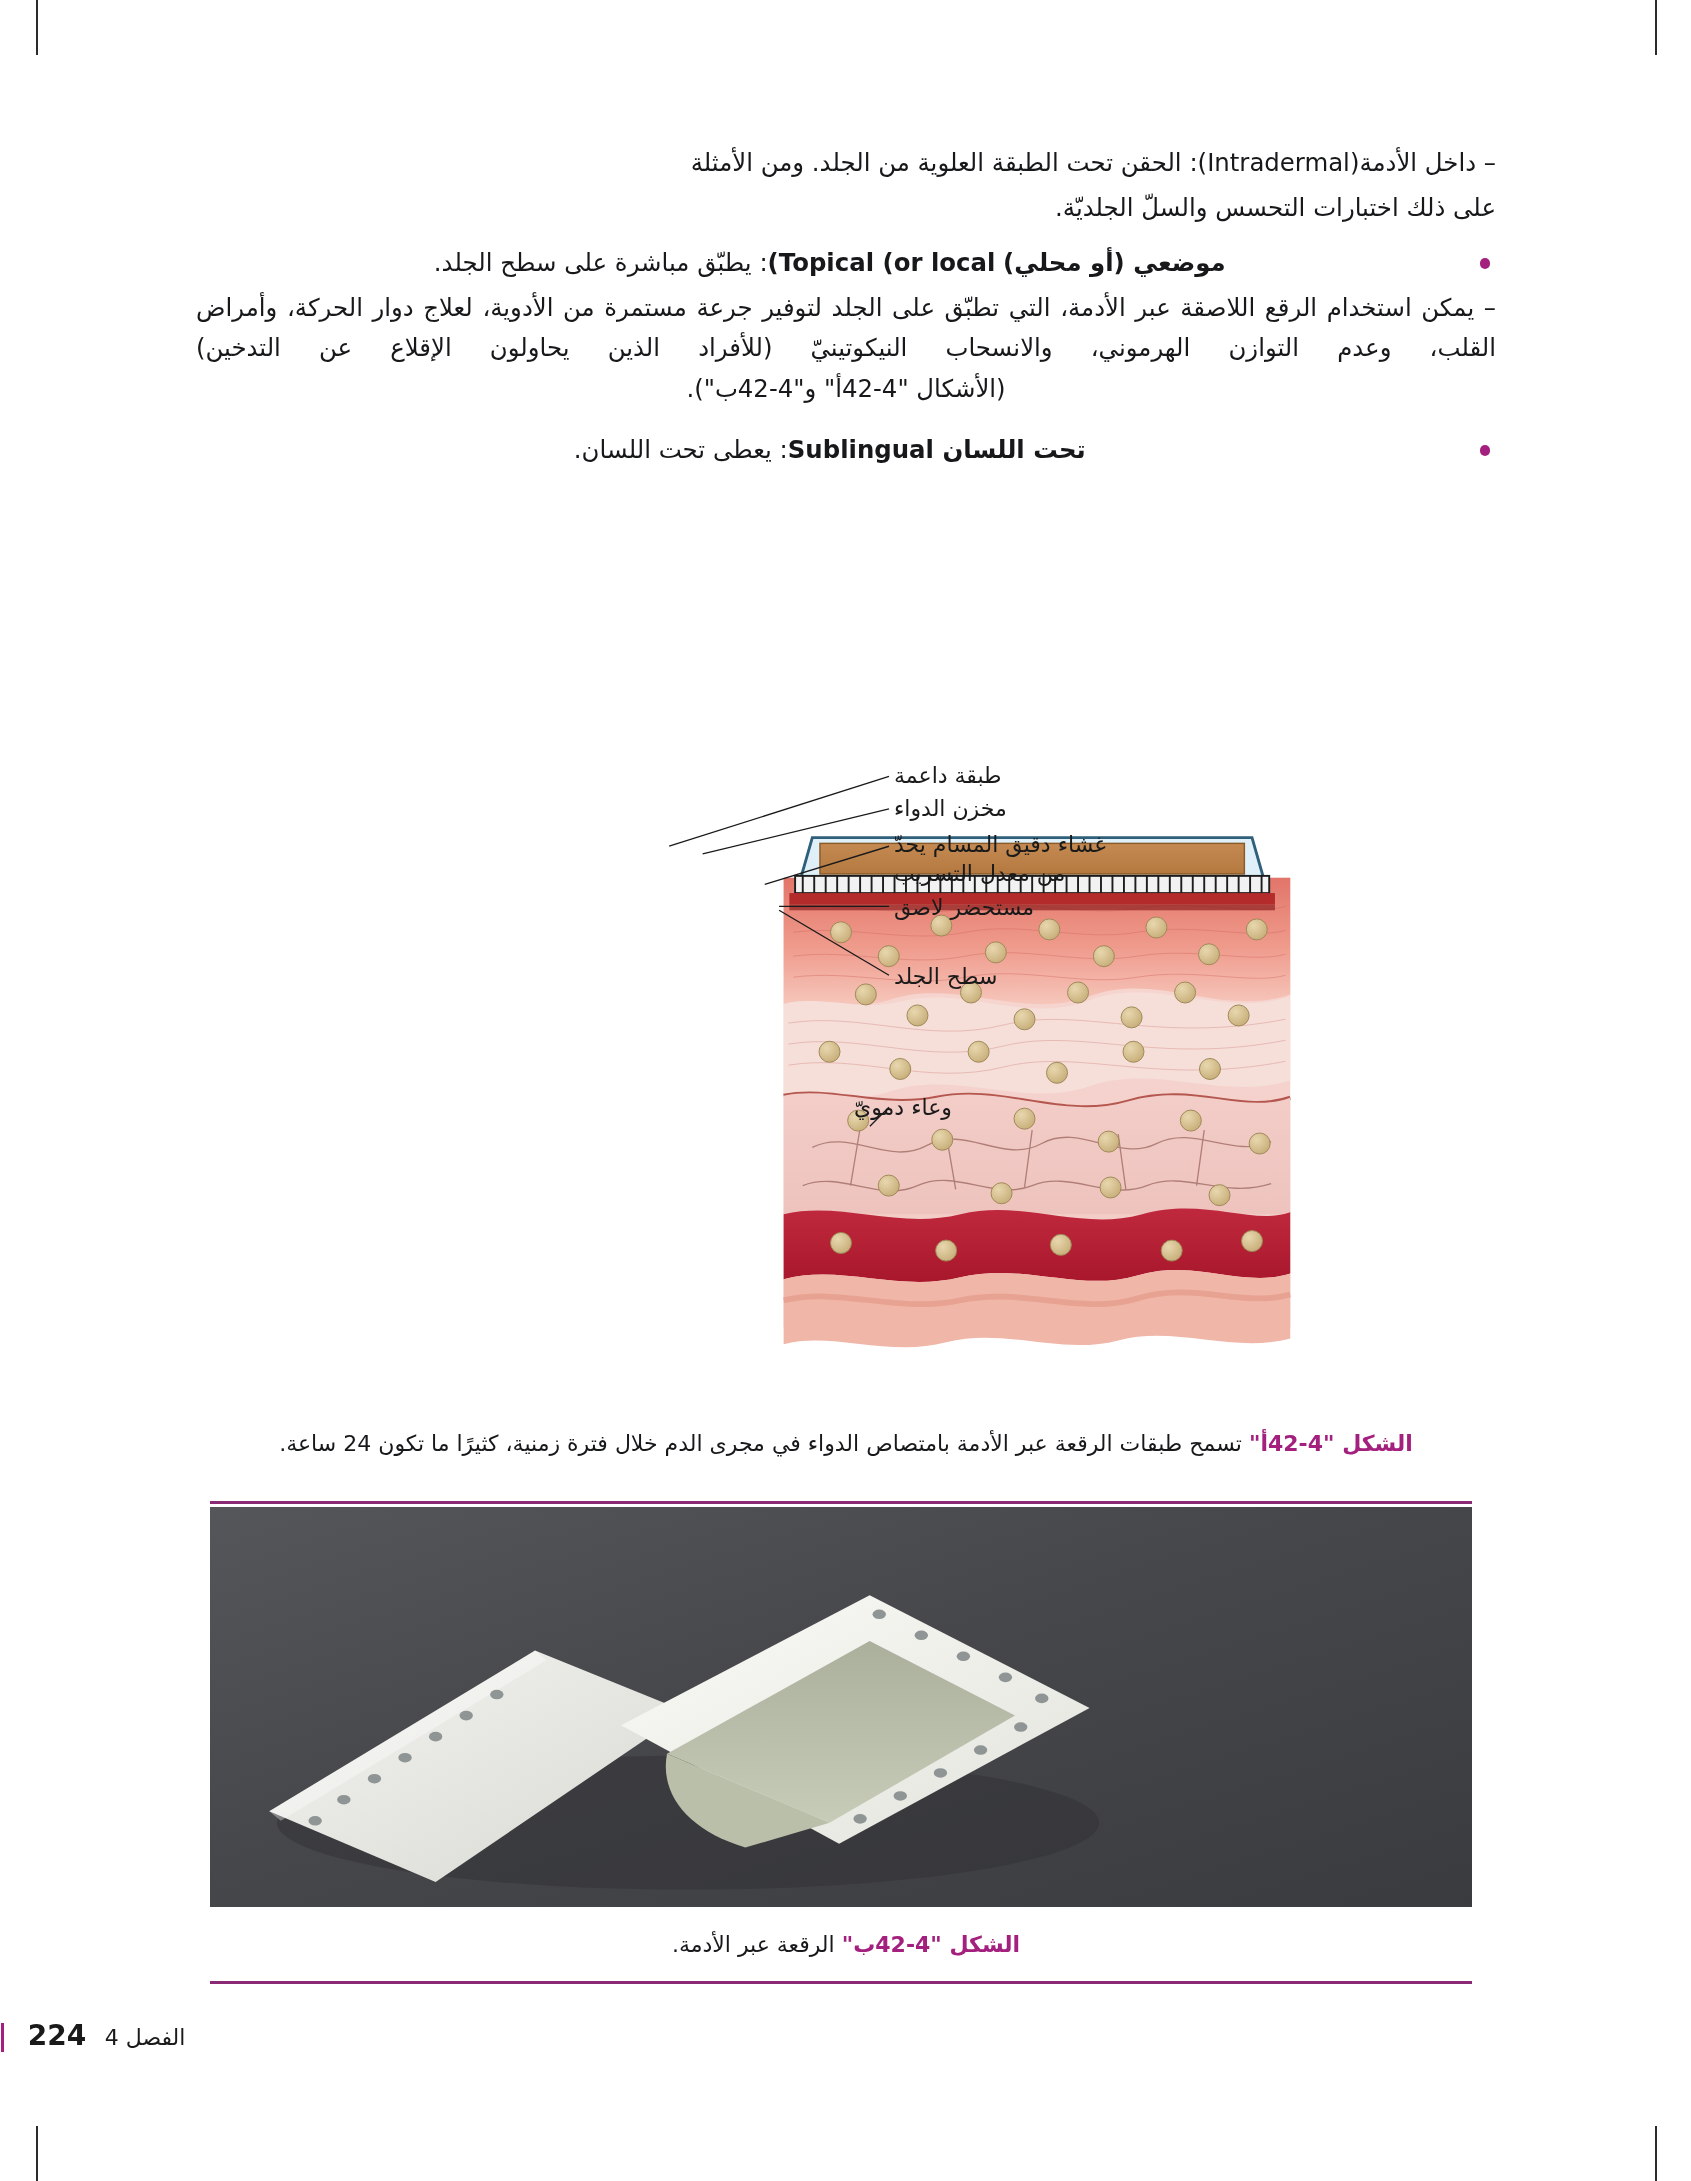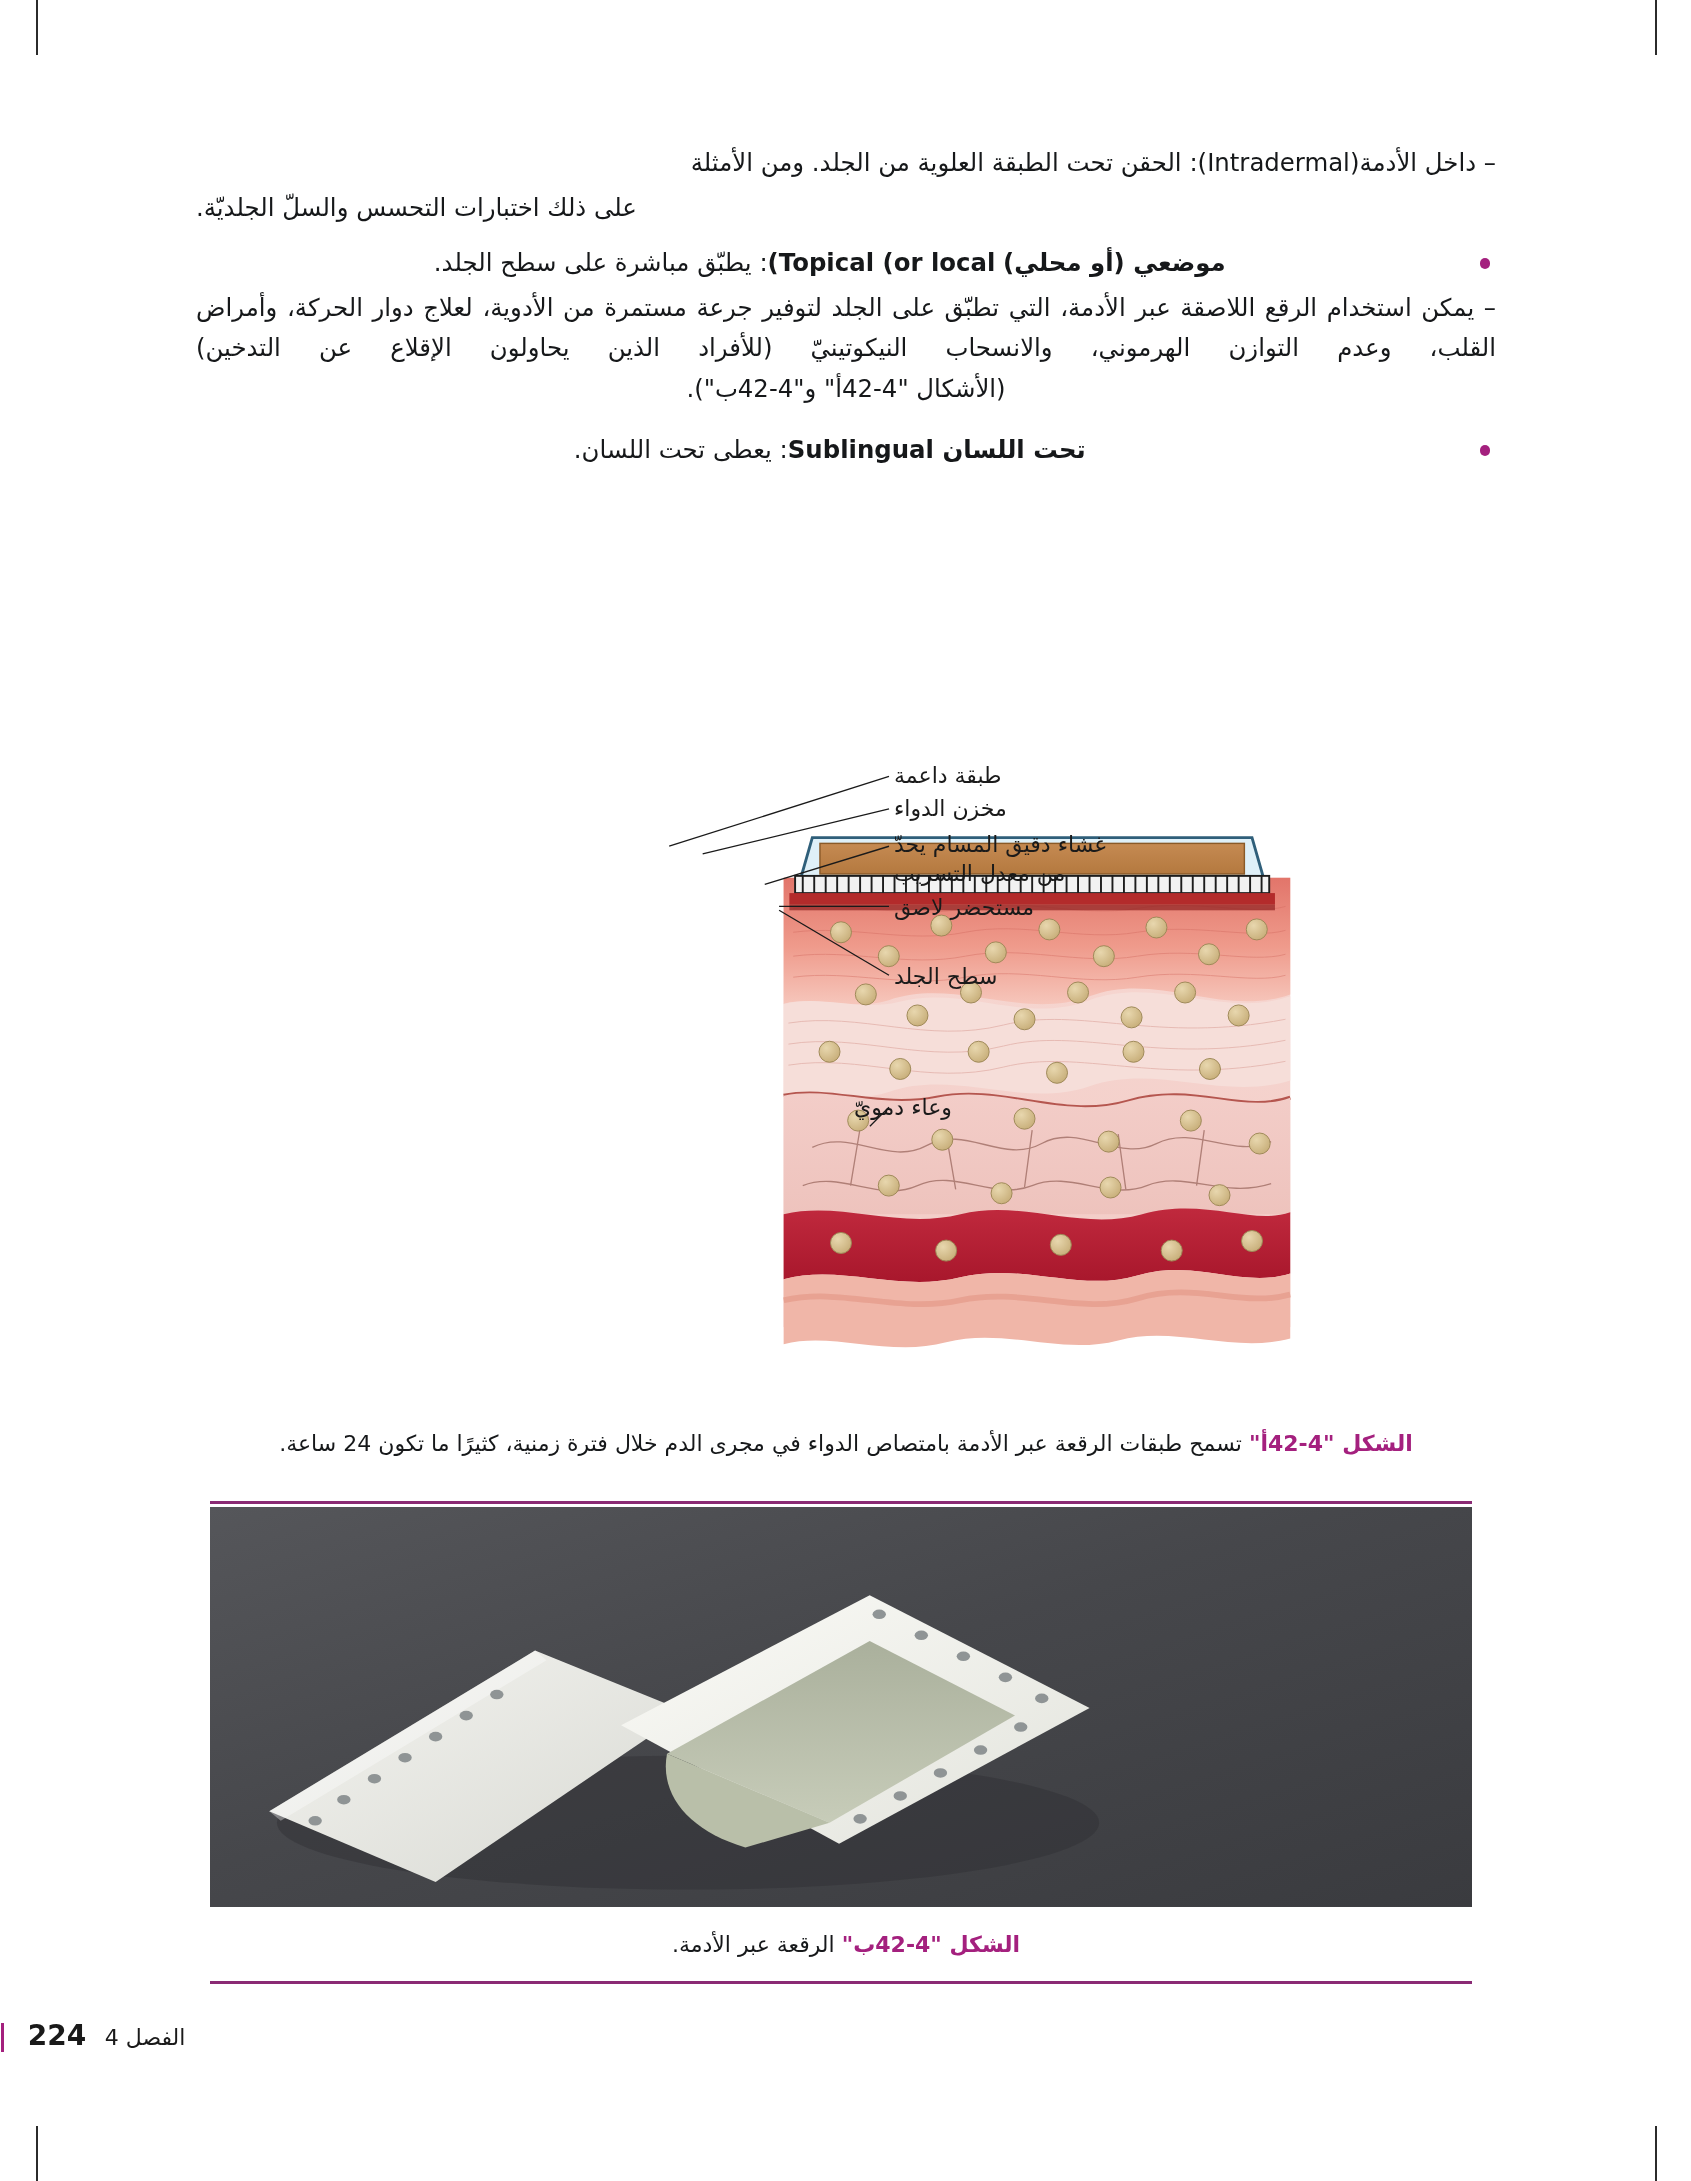--- a/index.html
+++ b/index.html
@@ -181,21 +181,21 @@
 <div class="page">
 
   <div class="crop v" style="left:36px; top:0;"></div>
   <div class="crop v" style="left:1655px; top:0;"></div>
   <div class="crop v" style="left:36px; bottom:0;"></div>
   <div class="crop v" style="left:1655px; bottom:0;"></div>
 
   <div class="content">
 
     <div class="para rtl-just">– داخل الأدمة(Intradermal): الحقن تحت الطبقة العلوية من الجلد. ومن الأمثلة</div>
-    <div class="para" style="text-align:left; margin-bottom:15.3px;">على ذلك اختبارات التحسس والسلّ الجلديّة.</div>
+    <div class="para" style="text-align:right; margin-bottom:15.3px;">على ذلك اختبارات التحسس والسلّ الجلديّة.</div>
 
     <div class="bullet-row">
       <span class="bullet-dot"></span>
       <div class="para" style="text-align:center; margin-bottom:1.9px;">
         <span class="bold-term">موضعي (أو محلي)</span>
         <span class="bold-term ltr-inline">(Topical (or local</span><span>: يطبّق مباشرة على سطح الجلد.</span>
       </div>
     </div>
 
 

